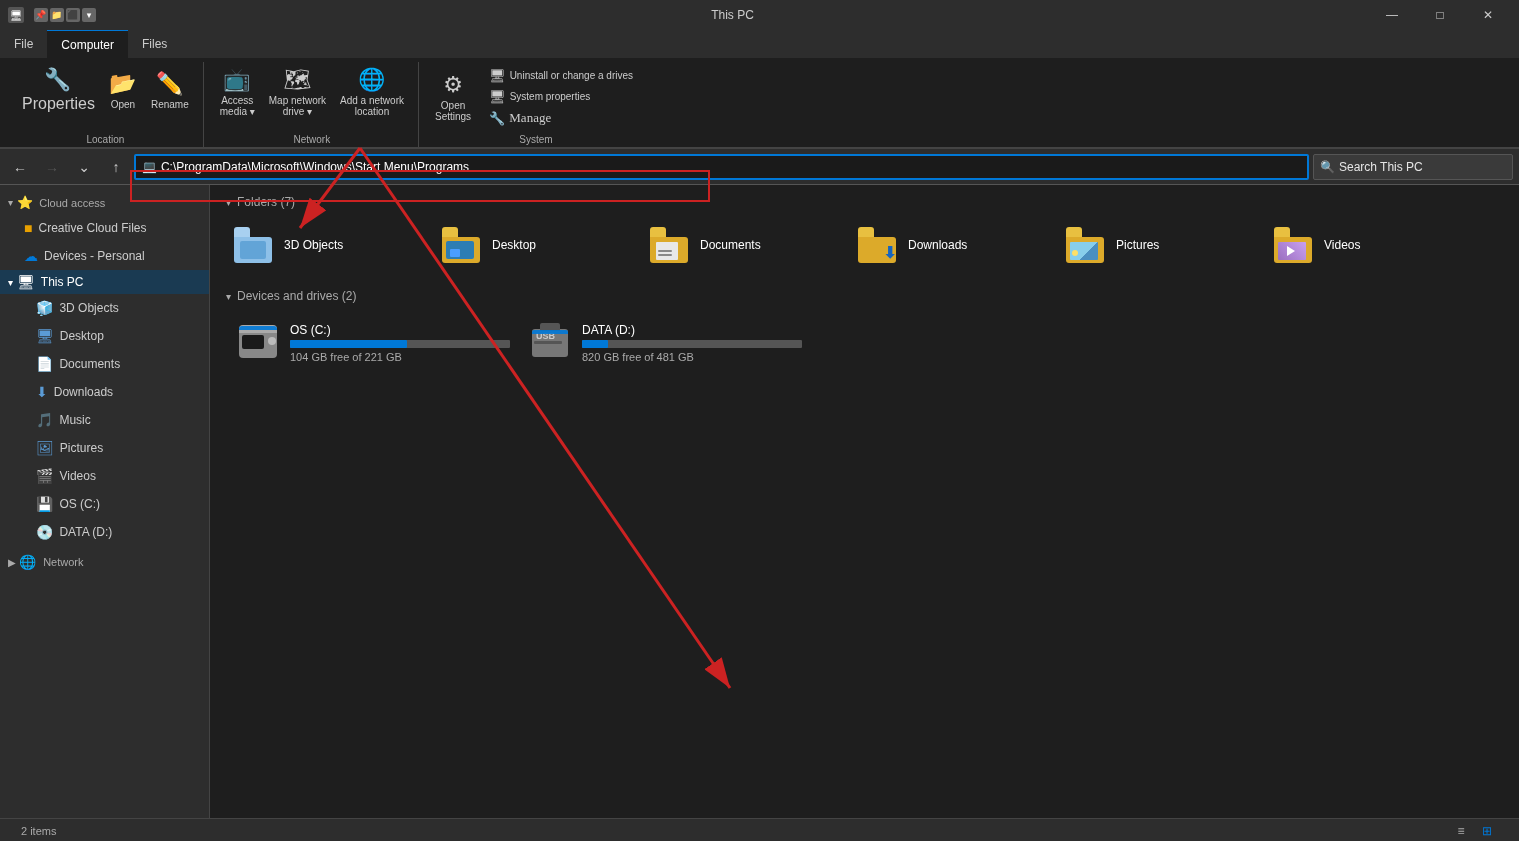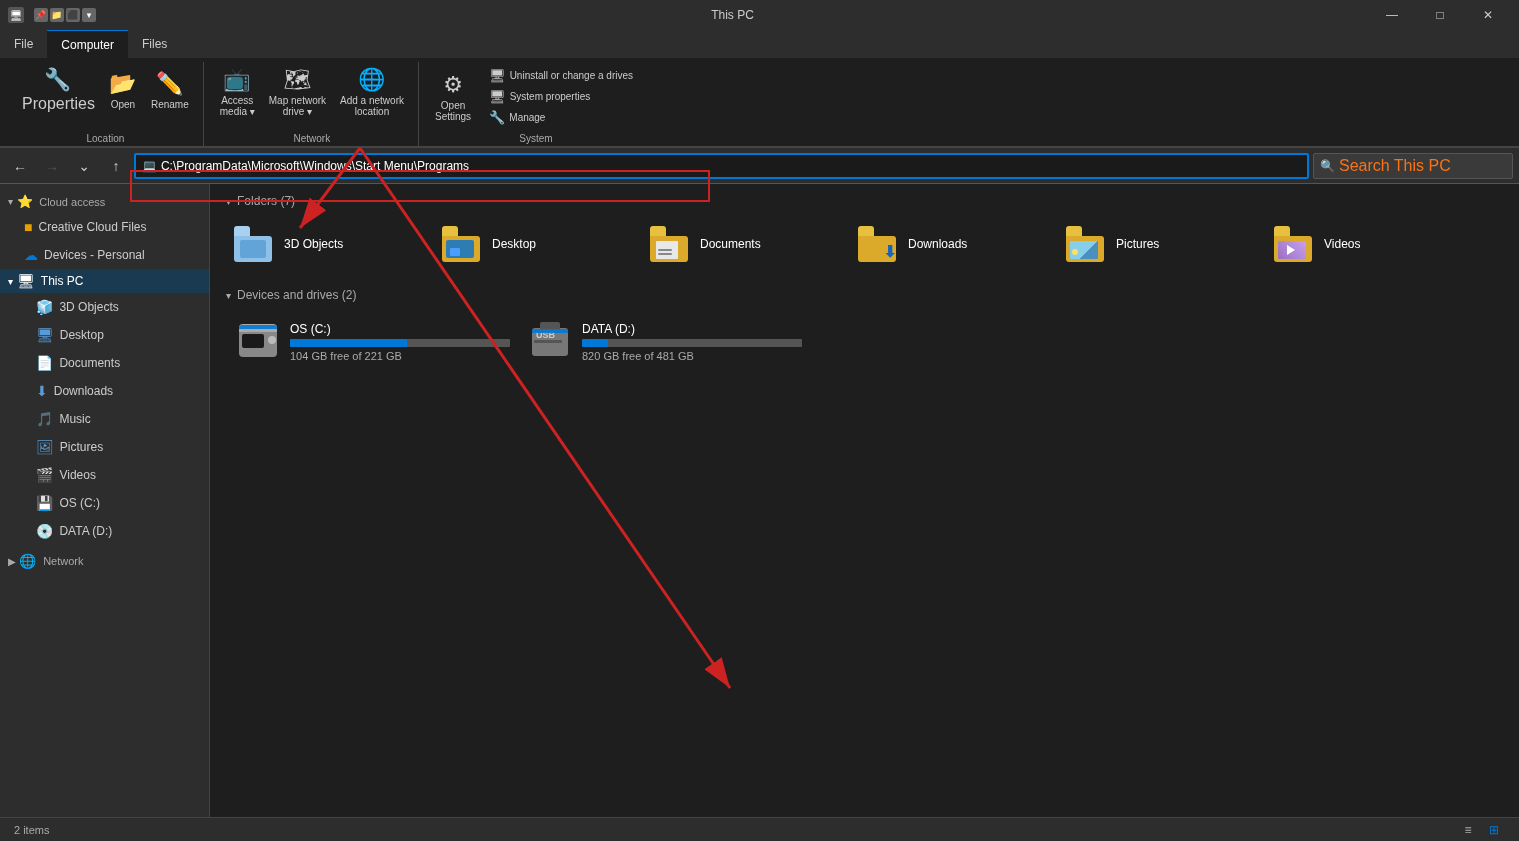--- a/index.html
+++ b/index.html
@@ -167,21 +167,21 @@
     }
     .search-box {
       width: 200px; height: 26px;
       background: #3a3a3a;
       border: 1px solid #555;
       border-radius: 2px;
       display: flex; align-items: center;
       padding: 0 6px; gap: 4px;
     }
     .search-icon { font-size: 12px; color: #aaa; }
-    .search-text { font-size: 16px; color: #f97316; }
+    .search-text { font-size: 12px; color: #e5e5e5; }
 
     
     .main-layout {
       display: flex;
       height: calc(841px - 30px - 28px - 80px - 36px - 24px);
     }
 
     
     .sidebar {
       width: 210px;
@@ -293,21 +293,21 @@
     }
     .drive-free { font-size: 11px; color: #aaa; }
 
     
     .status-bar {
       height: 24px;
       background: #2d2d2d;
       border-top: 1px solid #444;
       display: flex;
       align-items: center;
-      padding: 0 14px;
+      padding: 0 21px;
       font-size: 11px;
       color: #aaa;
       gap: 16px;
     }
     .status-right {
       margin-left: auto;
       display: flex;
       gap: 4px;
     }
     .view-btn {
@@ -418,21 +418,21 @@
           <button class="ribbon-btn ribbon-btn-small">
             <span class="icon" style="font-size:13px;">🖥</span>
             <span style="font-size:10px;">Uninstall or change a drives</span>
           </button>
           <button class="ribbon-btn ribbon-btn-small">
             <span class="icon" style="font-size:13px;">🖥</span>
             <span style="font-size:10px;">System properties</span>
           </button>
           <button class="ribbon-btn ribbon-btn-small">
             <span class="icon" style="font-size:13px;">🔧</span>
-            <span style="font-size:10px;">Manage</span>
+            <span style="font-size:13px;font-family:Liberation Serif, serif;">Manage</span>
           </button>
         </div>
       </div>
       <span class="ribbon-group-label">System</span>
     </div>
   </div>
 </div>
 
 <div class="address-bar-row">
   <button class="nav-btn">←</button>

